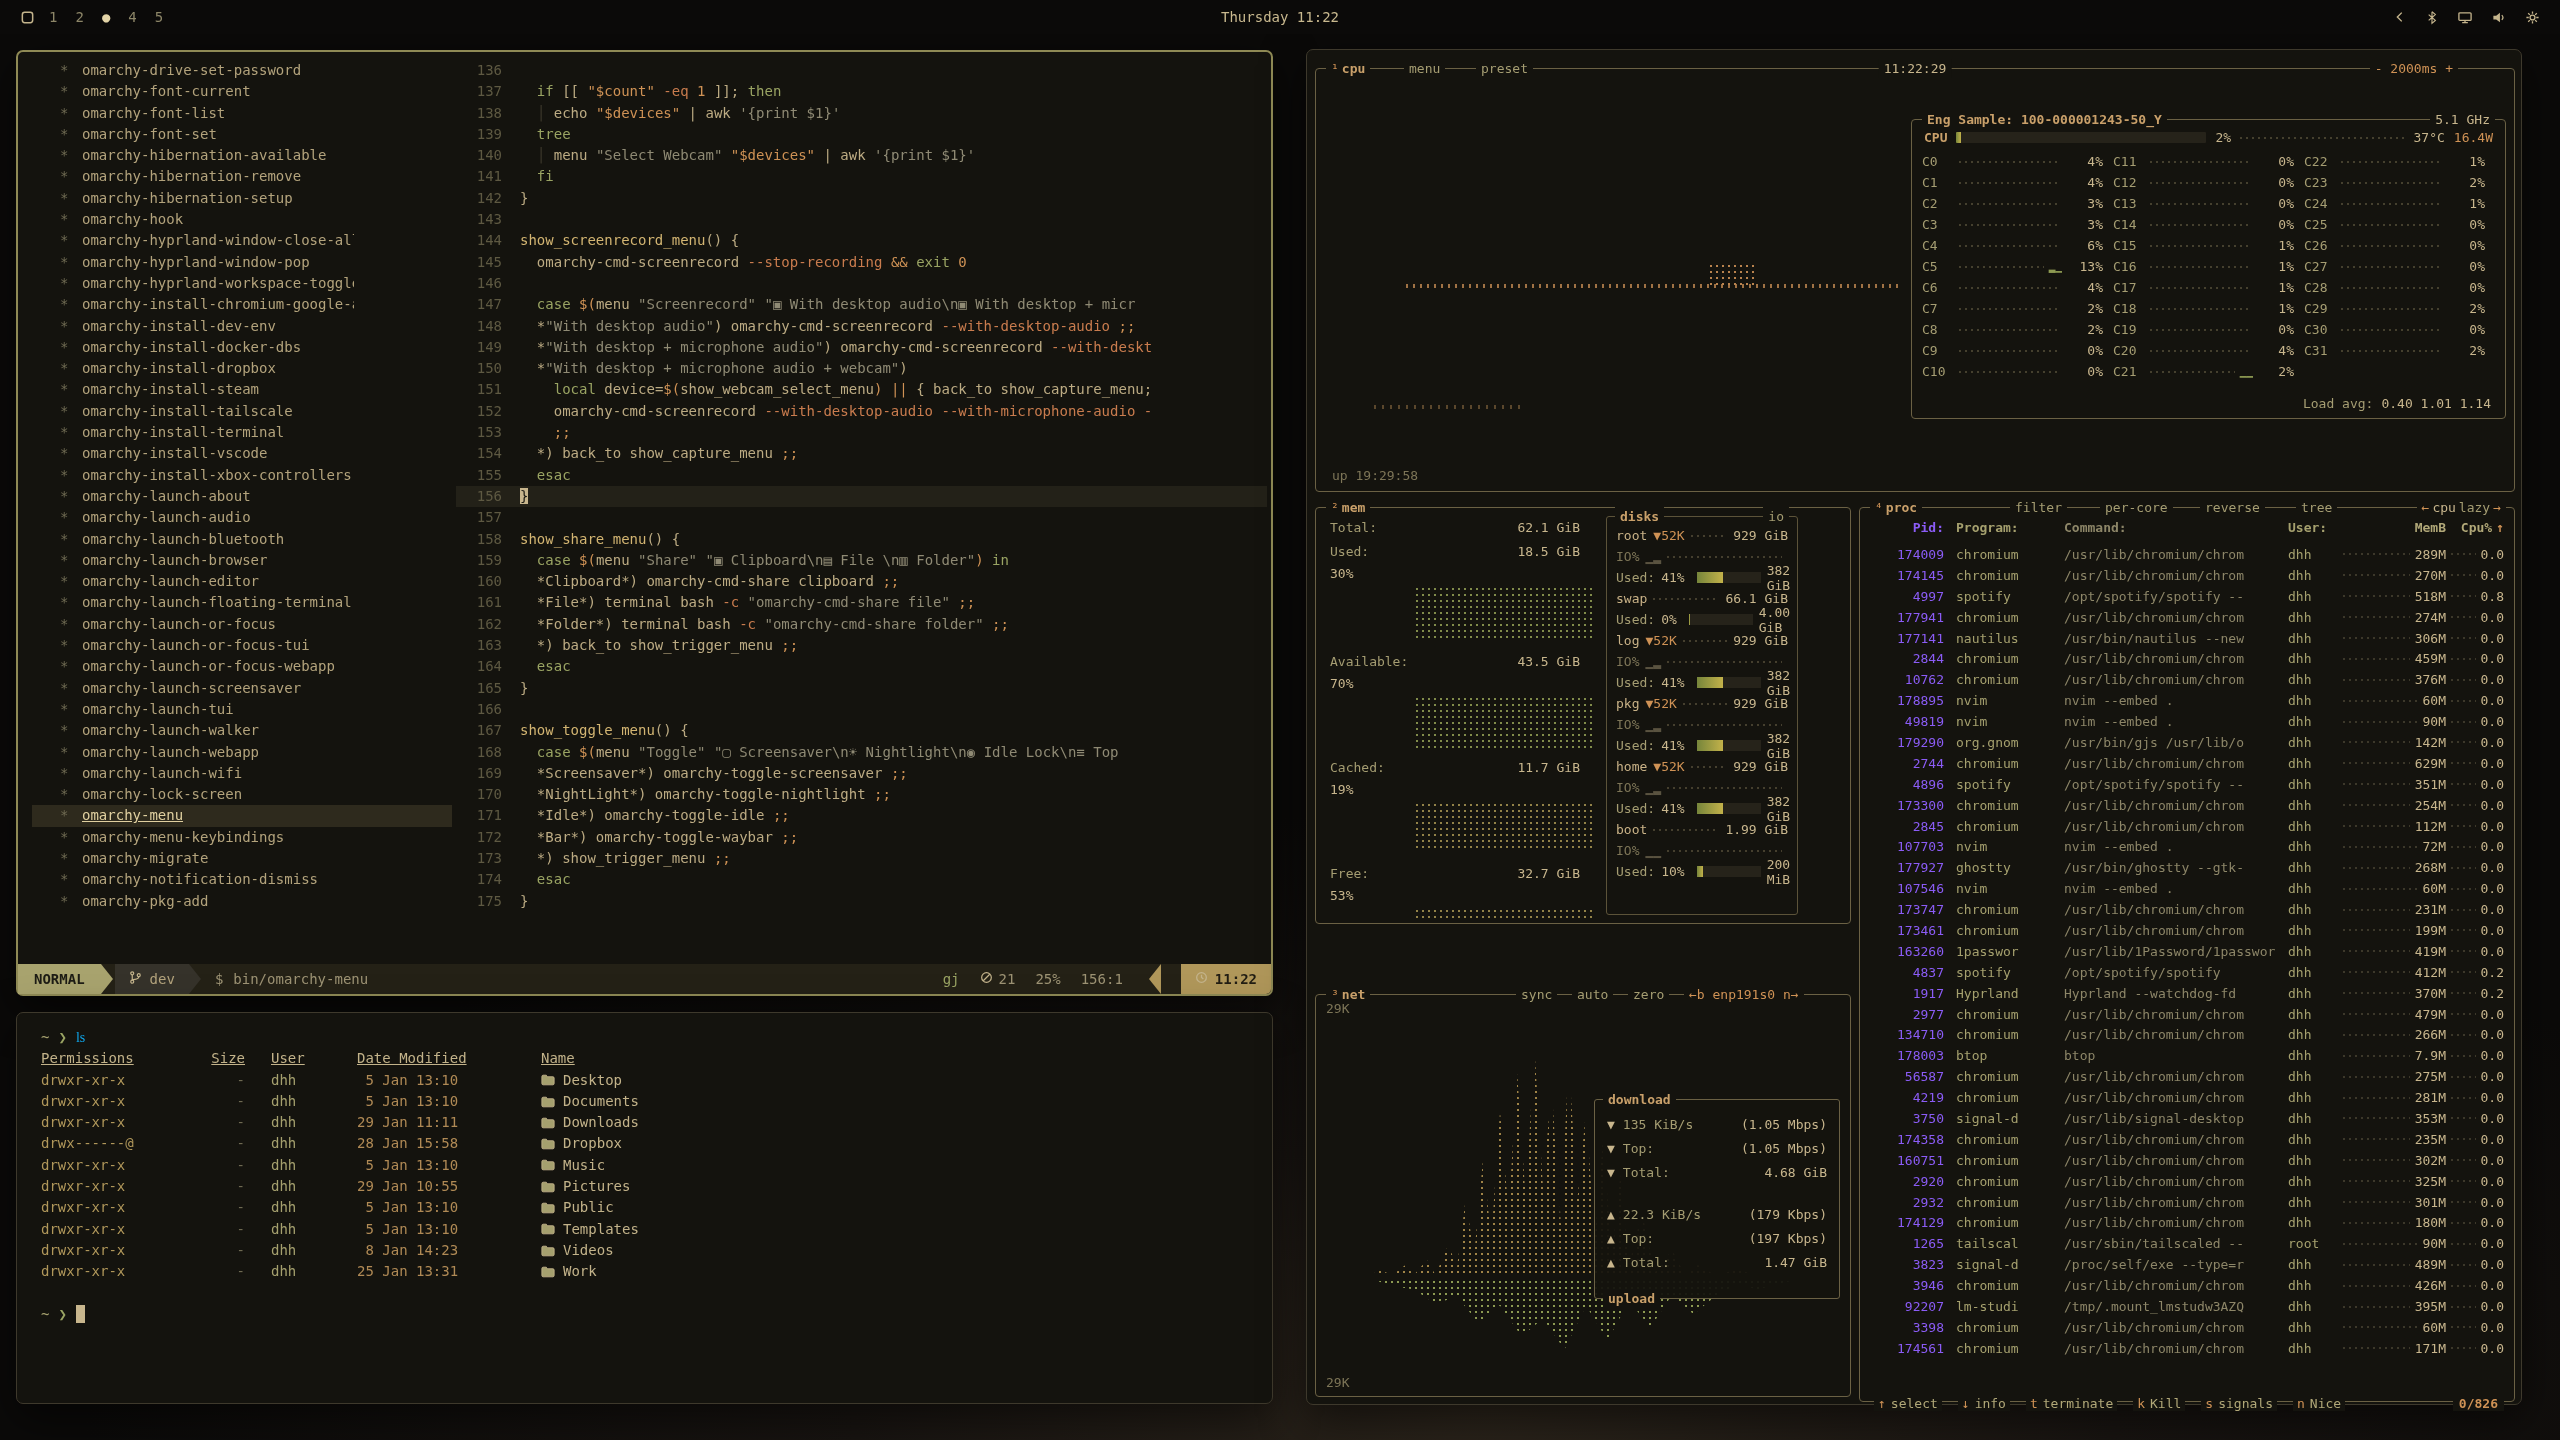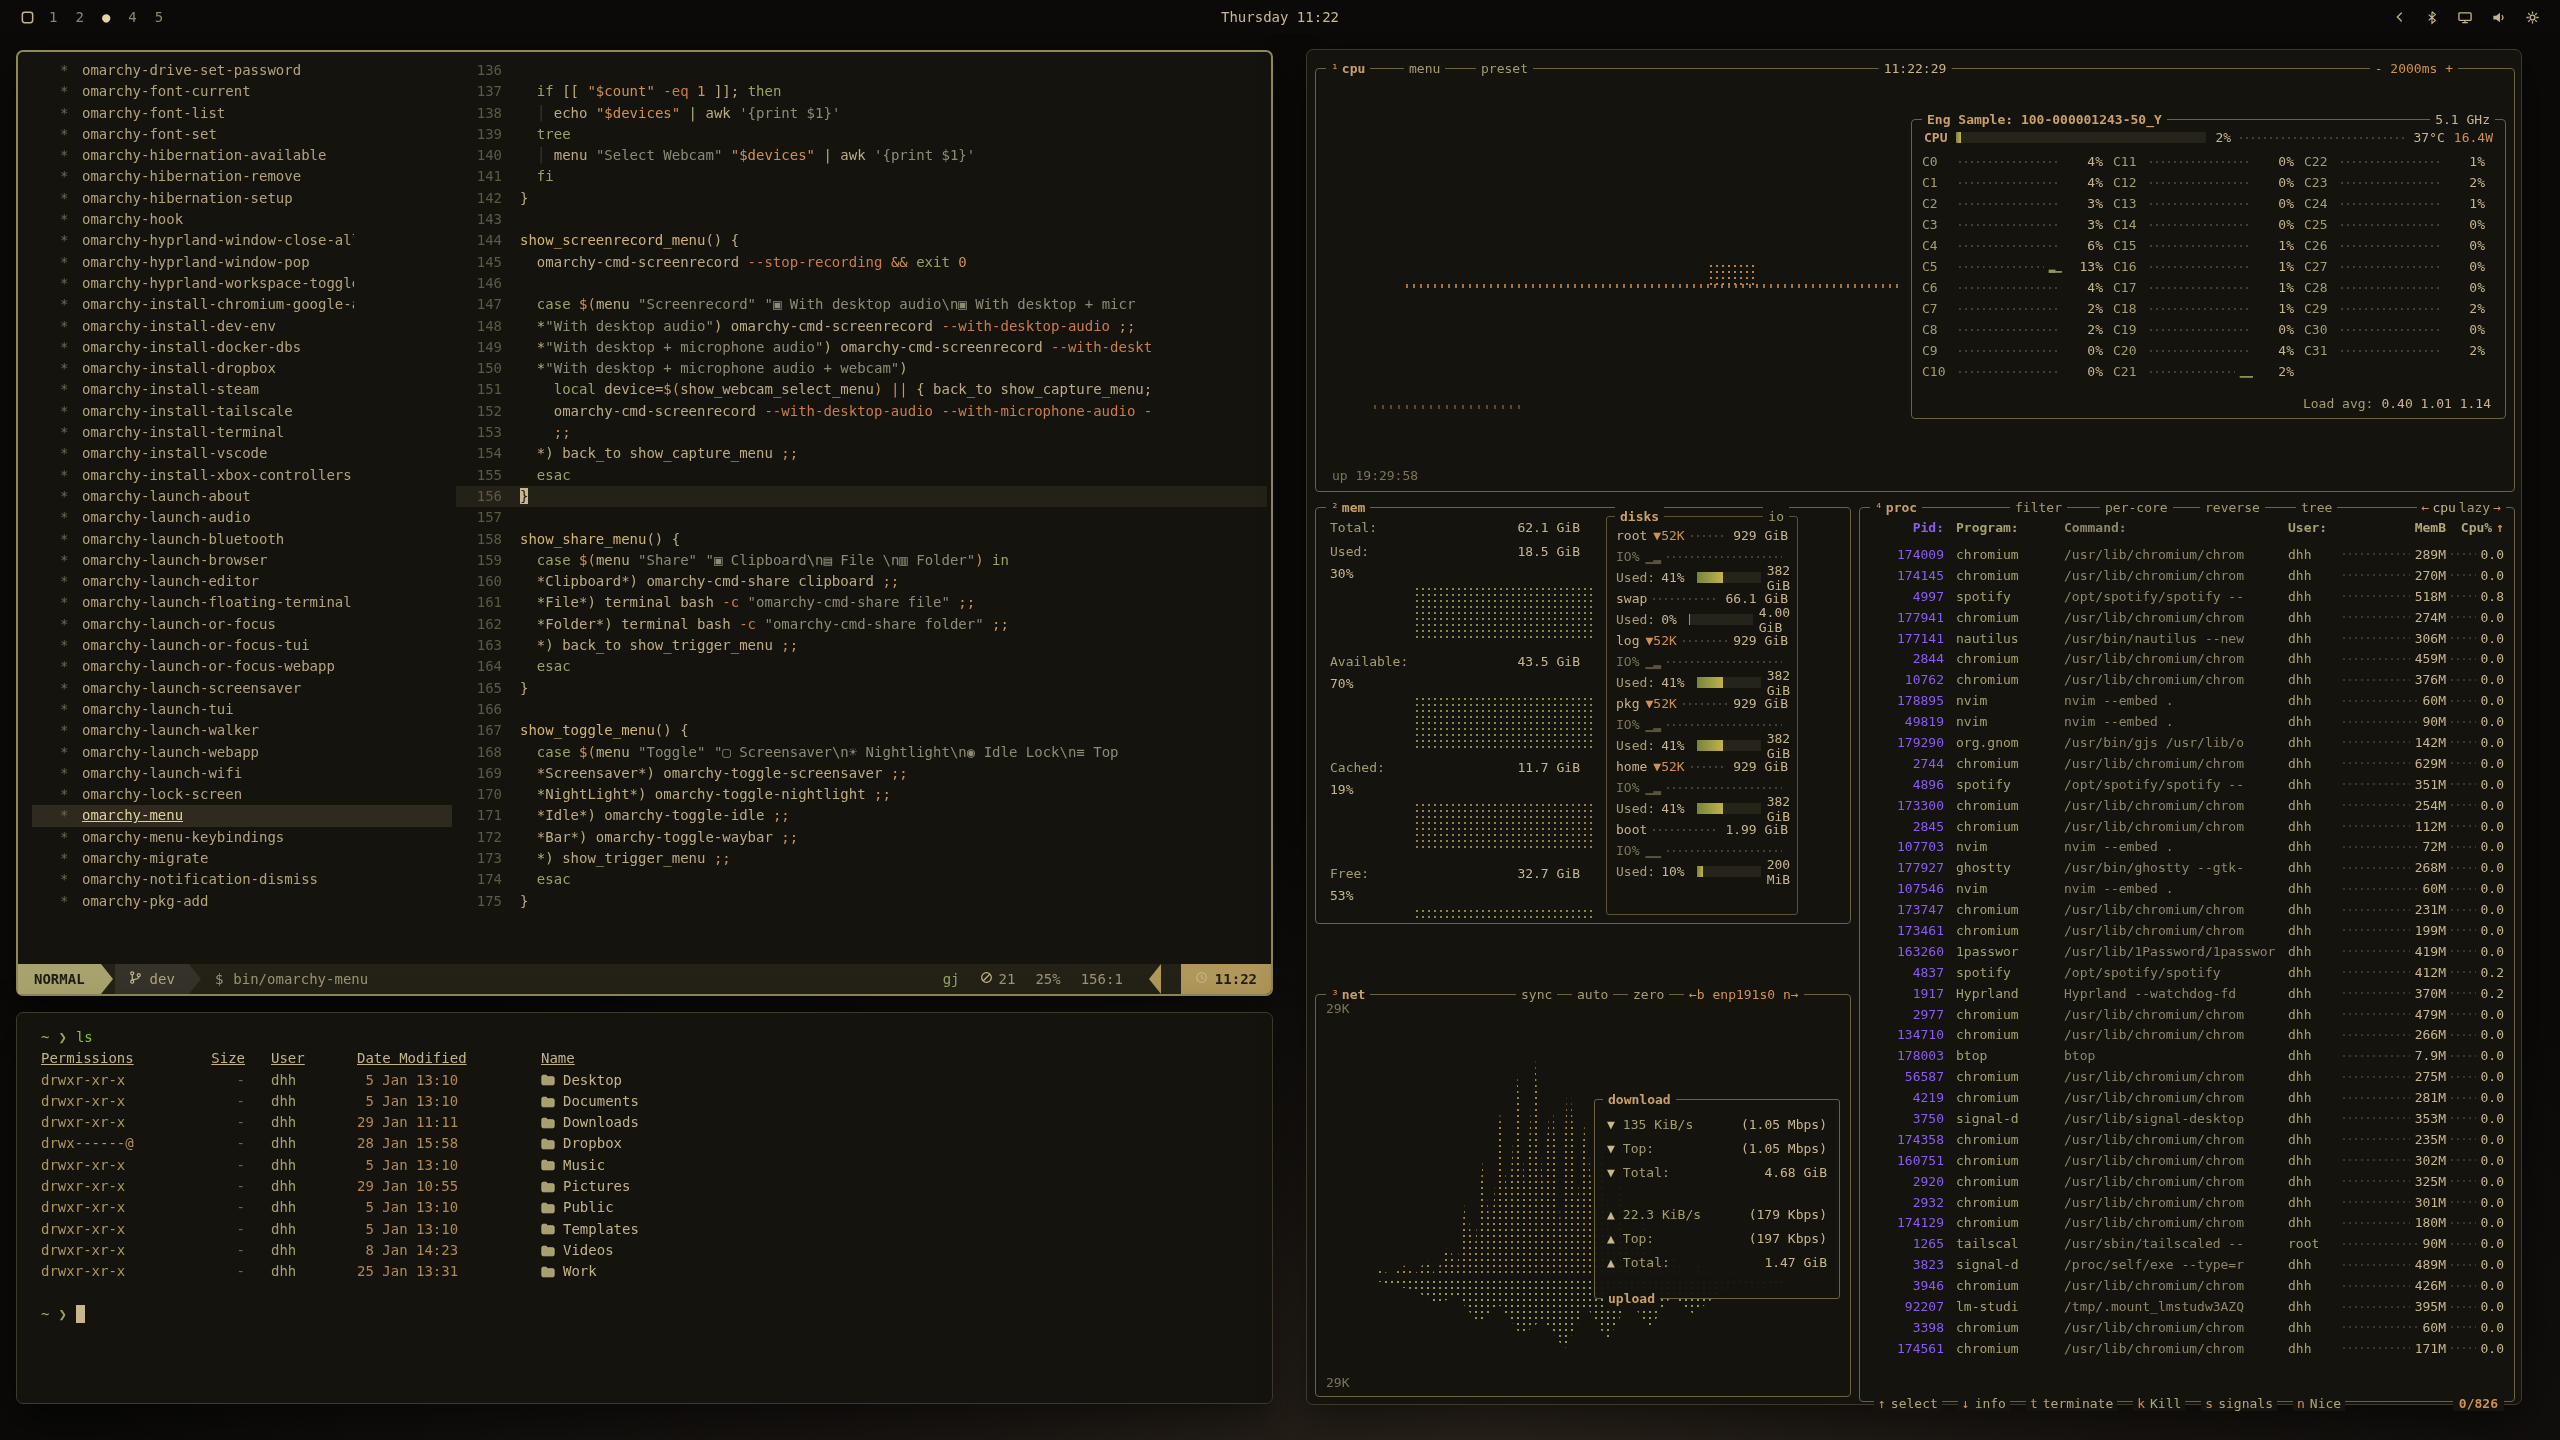--- a/index.html
+++ b/index.html
@@ -54,21 +54,21 @@
   .status-right { margin-left:auto; display:flex; align-items:center; gap:20px; color:#9d9374; }
   .key-seq { color:#9aa463; }
   .diag { display:flex; gap:6px; align-items:center; }
   .pl-c { width:0; height:0; border-top:15px solid transparent; border-bottom:15px solid transparent; border-right:12px solid #b0975a; margin-left:6px; }
   .time-badge { background:#b0975a; color:#211d13; font-weight:bold; height:30px; padding:0 14px;
     display:flex; align-items:center; gap:7px; border-radius:0 0 5px 0; }
 
   
   .termbody { padding:14px 24px; font-size:14px; line-height:21.3px; }
   .tline { display:flex; gap:9px; align-items:center; height:21.3px; }
-  .tprompt { color:#a5a06e; } .tarrow { color:#9aa463; } .tcmd { color:#84cc16; }
+  .tprompt { color:#a5a06e; } .tarrow { color:#9aa463; } .tcmd { color:#0ea5e9;font-family:Liberation Serif, serif; }
   .lsgrid { display:grid; grid-template-columns:150px 56px 74px 172px 1fr; height:21.3px; align-items:center;gap:12px; }
   .lsgrid.lshead span { color:#c3b38a; text-decoration:underline; }
   .c-perm { color:#b0975a; white-space:pre; }
   .c-size { color:#6f6a52; text-align:right; padding-right:14px; }
   .c-user { color:#a5a06e; }
   .c-date { color:#b08a55; white-space:pre; }
   .c-name { color:#c3b38a; display:flex; gap:8px; align-items:center; }
   .c-name svg { flex:none; }
   .cursorblk { display:inline-block; width:9px; height:18px; background:#c8b68d; vertical-align:-3px; }
 

